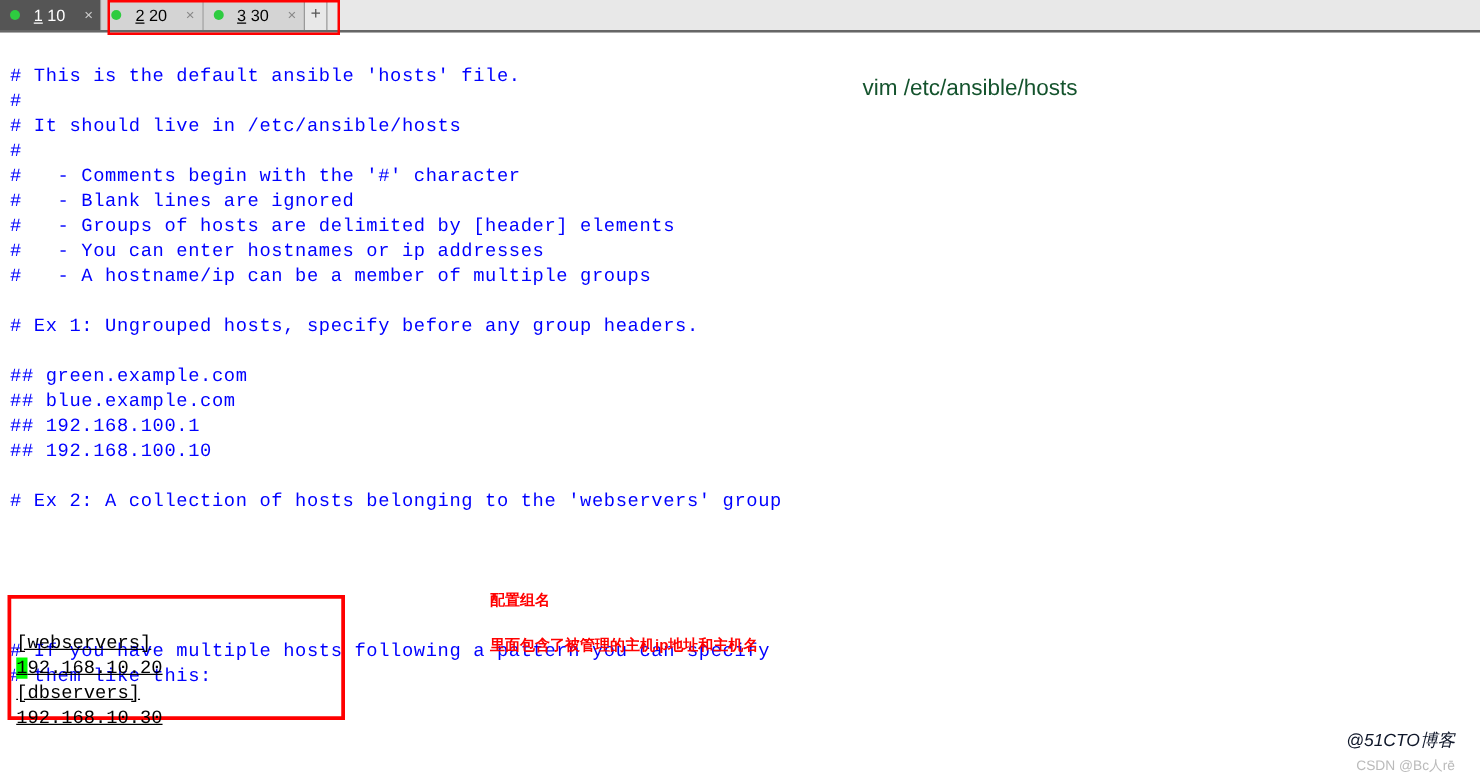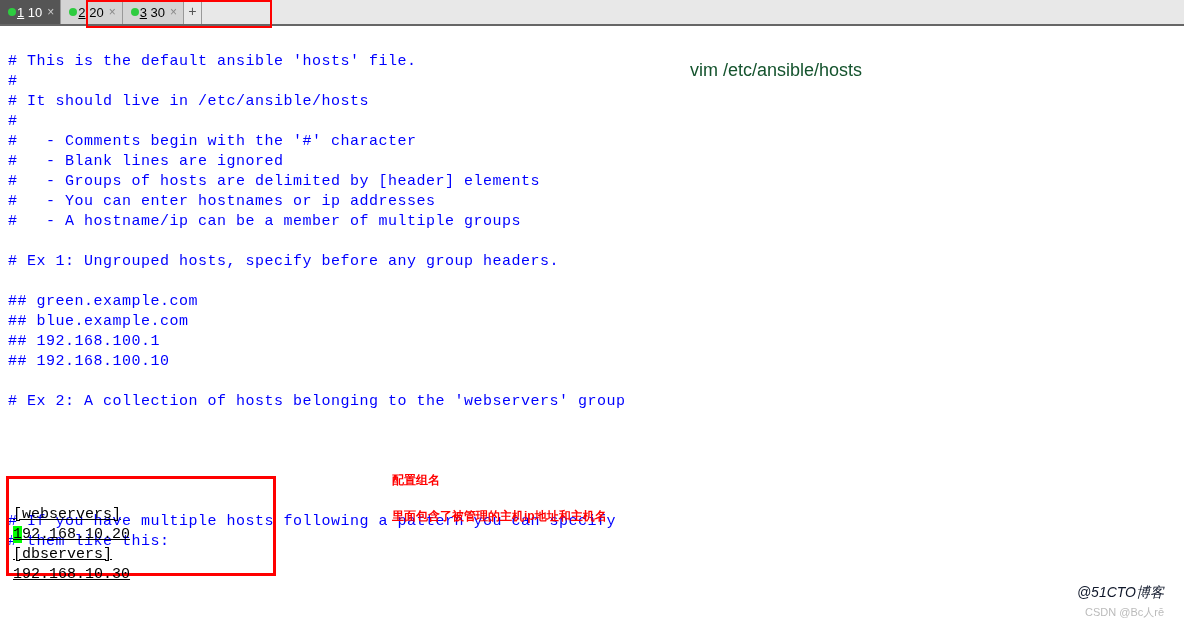--- a/index.html
+++ b/index.html
@@ -19,21 +19,21 @@
   display: flex;
   align-items: stretch;
 }
 .tab {
   display: flex;
   align-items: center;
   padding: 0 6px 0 8px;
   border-right: 1px solid #999;
   font-family: Arial, sans-serif;
   font-size: 13px;
-  gap: 1px;
+  gap: 11px;
   background: #d4d4d4;
   cursor: pointer;
 }
 .tab.active {
   background: #555;
   color: #fff;
 }
 .dot {
   width: 8px; height: 8px; border-radius: 50%;
   background: #2ecc40;

